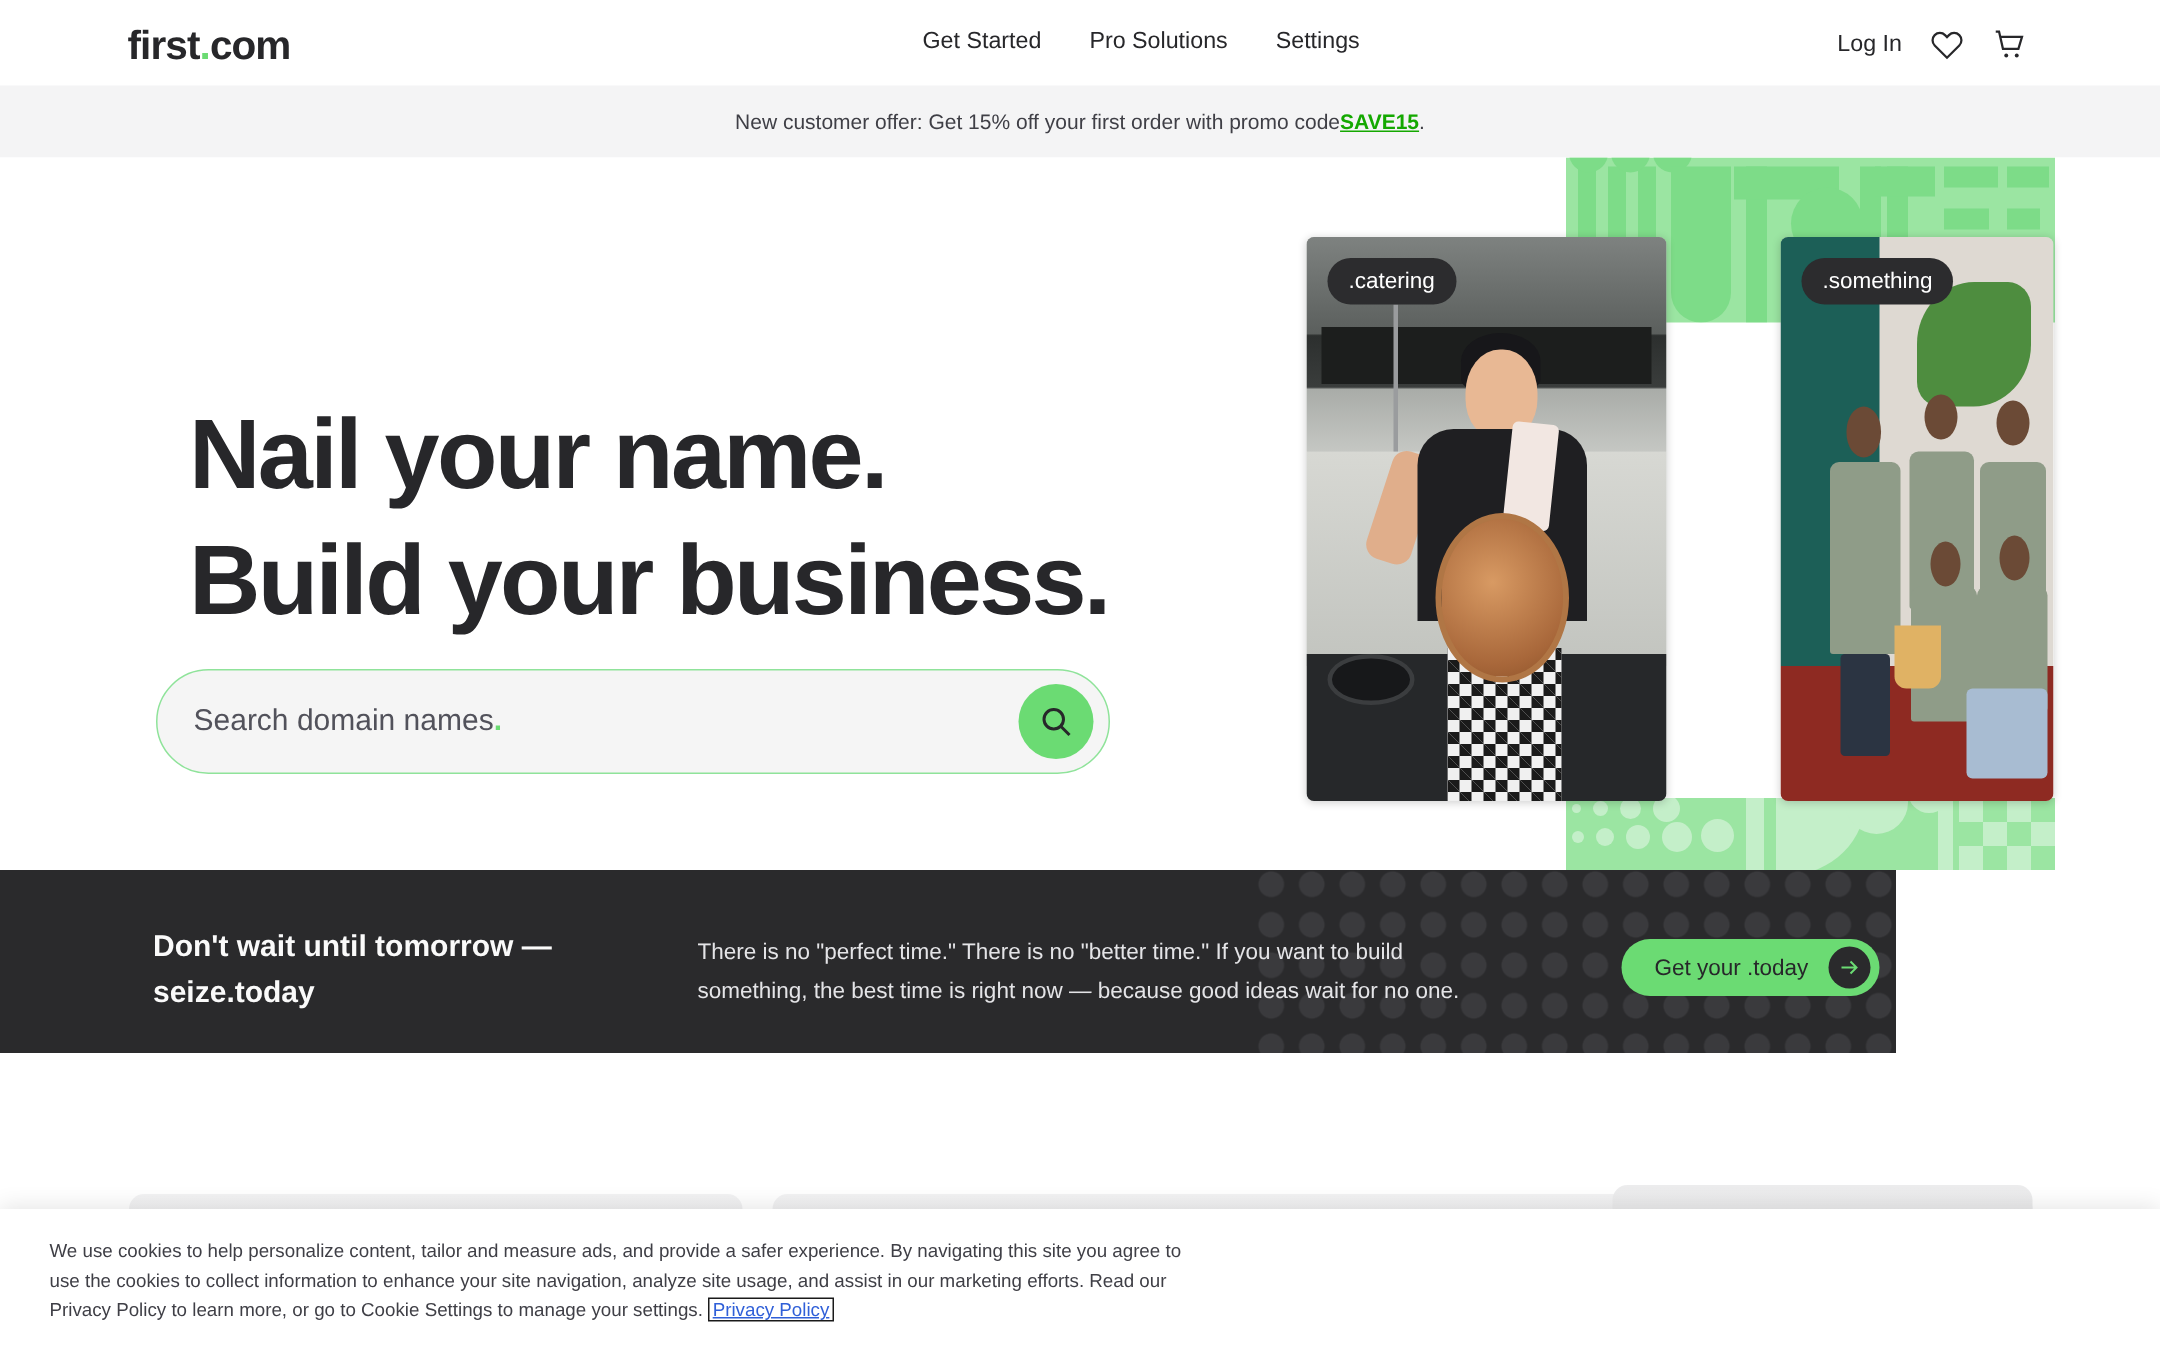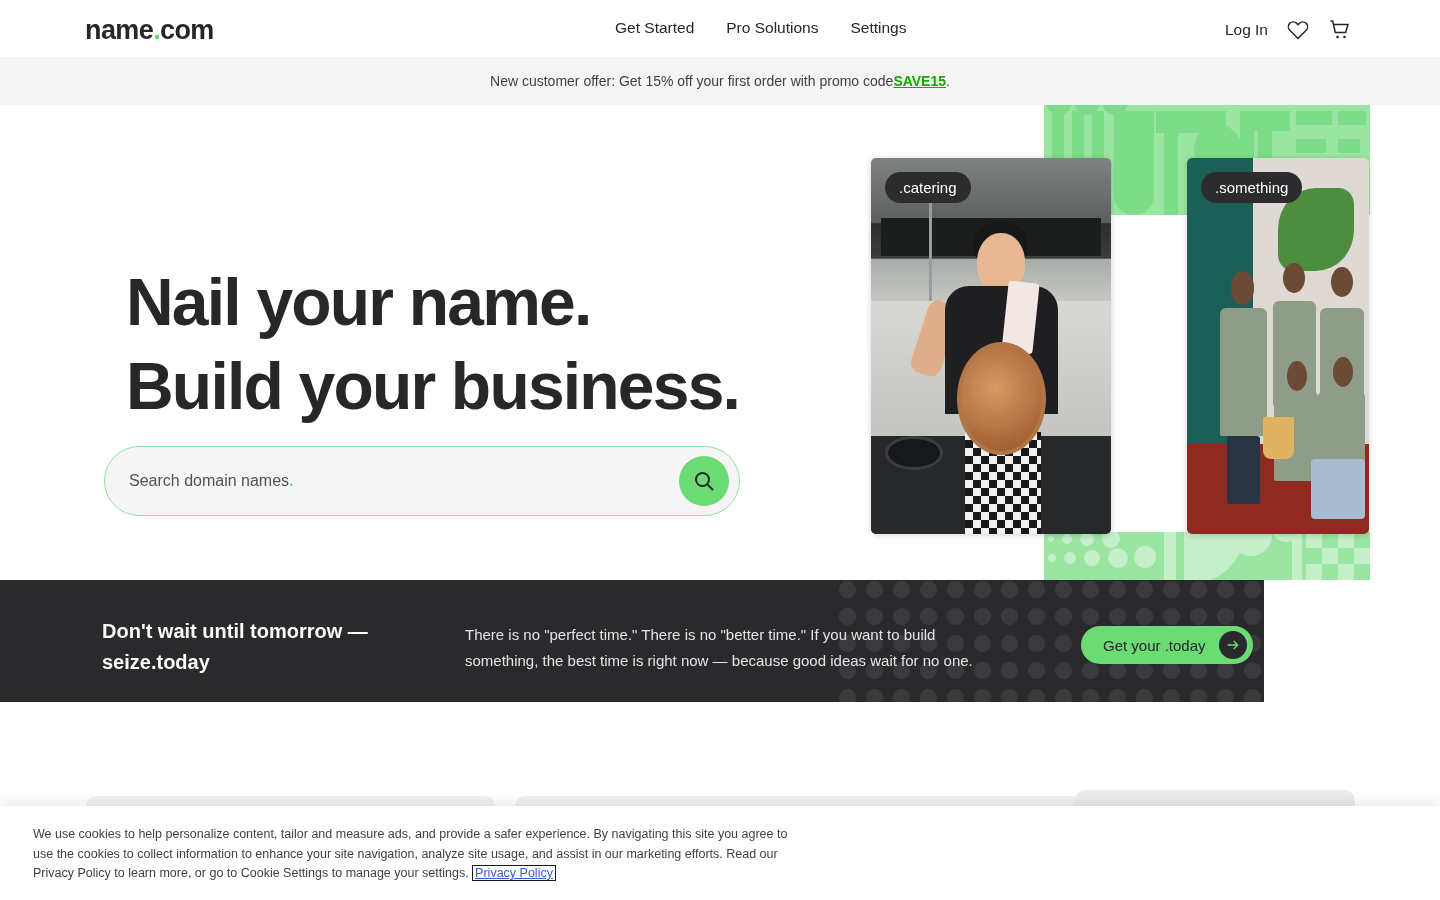--- a/index.html
+++ b/index.html
@@ -66,21 +66,21 @@
     display: flex; align-items: center;
   }
   .search-input {
     flex: 1; border: none; outline: none; background: transparent;
     font-family: "Liberation Sans", sans-serif;
     font-size: 20px; color: #3f3f46; padding-left: 24px;
   }
   .search-input::placeholder { color: #52525b; }
   .ph-overlay {
     position: absolute; left: 24px; top: 50%; transform: translateY(-50%);
-    font-size: 16px; color: #52525b; pointer-events: none; text-align: right;
+    font-size: 20px; color: #52525b; pointer-events: none; text-align: right;
   }
   .ph-overlay .dot { color: #6BDB73; font-weight: bold; }
   .search-btn {
     width: 50px; height: 50px; margin-right: 10px; border: none;
     border-radius: 50%; background: #6BDB73; cursor: pointer;
     display: flex; align-items: center; justify-content: center;
   }
 
   
   .hero-art { position: absolute; left: 1044px; top: 0px; width: 326px; height: 478px; }
@@ -195,21 +195,21 @@
     color: #2f5fd8; text-decoration: underline;
     border: 1px solid #1a1a1a; padding: 0 2px; cursor: pointer;
   }
 </style>
 </head>
 <body>
 
 <div class="page">
 
   <div class="header">
-    <div class="logo"><span>name</span><span class="dot">.</span><span>com</span></div>
+    <div class="logo"><span>first</span><span class="dot">.</span><span>com</span></div>
 
     <div class="nav">
       <div class="nav-item">Get Started</div>
       <div class="nav-item">Pro Solutions</div>
       <div class="nav-item">Settings</div>
     </div>
 
     <div class="header-right">
       <div class="login-link">Log In</div>
       <span class="icon-btn">

